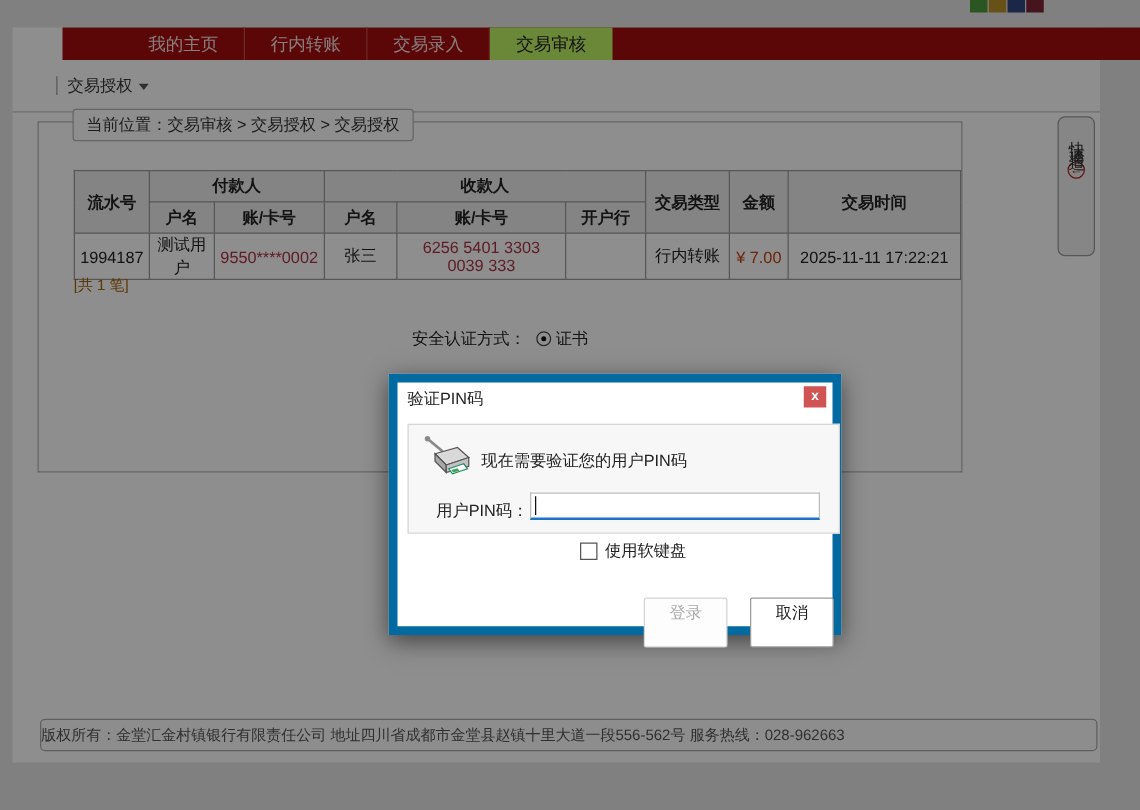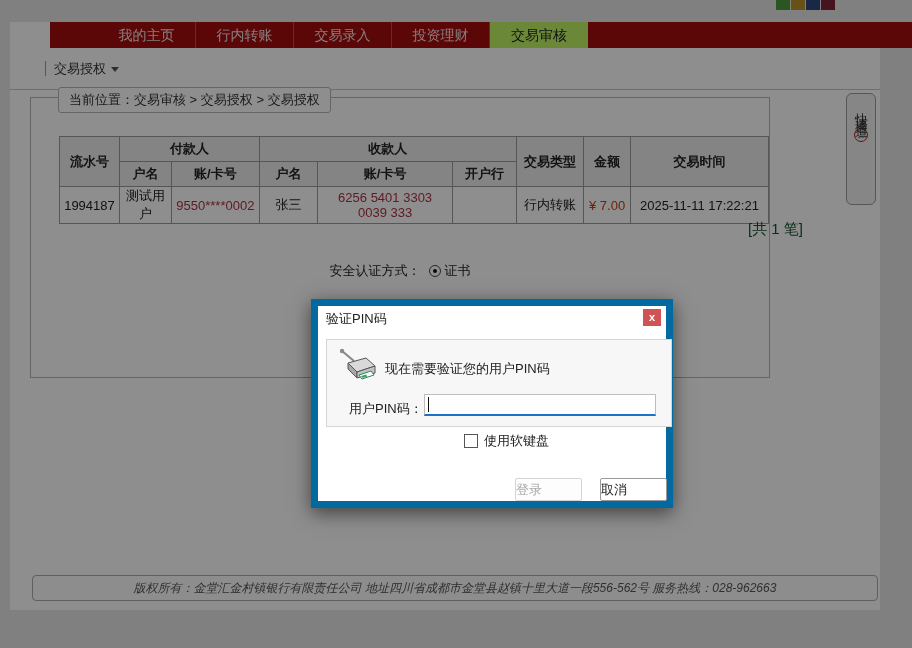--- a/index.html
+++ b/index.html
@@ -30,28 +30,28 @@
   .breadcrumb { position:absolute; left:27px; top:-11px; background:#fdfdfd; border:1px solid #b5b5b5; border-radius:3px; padding:3px 10px; font-size:13px; color:#333; }
 
   
   .tx-table { position:absolute; left:28px; top:38px; border-collapse:collapse; font-size:13px; color:#222; }
   .tx-table th, .tx-table td { border:1px solid #9a9a9a; text-align:center; padding:0 4px; }
   .tx-table th { background:#ececec; font-weight:bold; height:25px; }
   .tx-table td { background:#fdfdfd; height:28px; }
   .red-text { color:#aa3344; }
   .amount-text { color:#c2410c; }
 
-  .count-label { position:absolute; left:28px; top:122px; width:744px; text-align:right; font-size:15px; color:#14532d; }
+  .count-label { position:absolute; left:28px; top:122px; width:744px; text-align:left; font-size:12px; color:#a16207; }
 
   .auth-row { position:absolute; left:0; top:164px; width:100%; text-align:center; font-size:13px; color:#222; }
   .radio { display:inline-block; width:12px; height:12px; border:1px solid #444; border-radius:50%; background:#fff; position:relative; vertical-align:-2px; margin:0 4px 0 8px; cursor:pointer; }
   .radio::after { content:""; position:absolute; left:3px; top:3px; width:4px; height:4px; border-radius:50%; background:#111; }
 
   
-  .footer { position:absolute; left:22px; top:553px; width:846px; height:26px; border:1px solid #ababab; border-radius:4px; text-align:center; line-height:24px; font-size:12px; color:#555; background:#fbfbfb;font-style:italic; }
+  .footer { position:absolute; left:22px; top:553px; width:846px; height:26px; border:1px solid #ababab; border-radius:4px; line-height:24px; font-size:12px; color:#555; background:#fbfbfb; }
 
   
   .quick-panel { position:absolute; left:846px; top:93px; width:30px; height:112px; border:1px solid #9a9a9a; border-radius:6px; background:#efefef; z-index:2; text-align:center; cursor:pointer; }
   .quick-label { margin-top:8px; writing-mode:vertical-lr; text-orientation:upright; font-size:13px; color:#333; letter-spacing:4px; display:inline-block; }
   .quick-arrow { display:block; margin:6px auto 0; width:14px; height:14px; line-height:13px; border:1px solid #b02020; border-radius:50%; color:#b02020; font-size:10px; }
 
   
   .overlay { position:absolute; inset:0; background:rgba(0,0,0,0.44); z-index:50; }
 
   
@@ -59,21 +59,21 @@
   .modal-title { position:absolute; left:8px; top:4px; font-size:13px; color:#222; }
   .modal-close { position:absolute; right:5px; top:3px; width:18px; height:17px; background:#d15454; color:#fff; font-size:11px; font-weight:bold; text-align:center; line-height:17px; cursor:pointer; }
   .modal-panel { position:absolute; left:8px; top:33px; width:346px; height:88px; background:#f7f7f7; border:1px solid #d6d6d6; }
   .reader-icon { position:absolute; left:12px; top:8px; }
   .modal-msg { position:absolute; left:58px; top:20px; font-size:13px; color:#222; }
   .pin-label { position:absolute; left:22px; top:60px; font-size:13px; color:#222; }
   .pin-input { position:absolute; left:97px; top:54px; width:232px; height:22px; border:1px solid #bdbdbd; border-bottom:2px solid #1a73c7; background:#fff; font-size:13px; padding:0 4px; outline:none; }
   .cursor-bar { position:absolute; left:101px; top:57px; width:1px; height:15px; background:#111; }
   .softkb-row { position:absolute; left:97px; top:92px; font-size:13px; color:#222; cursor:pointer;padding-left:40px; }
   .checkbox { display:inline-block; width:14px; height:14px; border:1px solid #555; background:#fff; vertical-align:-3px; margin-right:6px; }
-  .modal-btn { position:absolute; top:172px; width:67px; height:23px; font-size:13px; text-align:left; line-height:21px; border-radius:2px; cursor:pointer; }
+  .modal-btn { position:absolute; top:172px; width:67px; height:40px; font-size:13px; text-align:center; line-height:21px; border-radius:2px; cursor:pointer; }
   .btn-login { left:197px; color:#a8a8a8; border:1px solid #d4d4d4; background:#fdfdfd; }
   .btn-cancel { left:282px; color:#222; border:1px solid #9a9a9a; background:#fff; }
 </style>
 </head>
 <body>
 
 <div class="screen">
 
   <div class="top-squares">
     <div class="sq" style="background-color: rgb(78, 154, 60);"></div>
@@ -81,21 +81,20 @@
     <div class="sq" style="background-color: rgb(49, 70, 127);"></div>
     <div class="sq" style="background-color: rgb(126, 36, 56);"></div>
   </div>
 
   <div class="page">
 
     <div class="nav">
       <div class="nav-tab">我的主页</div>
       <div class="nav-tab">行内转账</div>
       <div class="nav-tab">交易录入</div>
-      <div class="nav-tab">投资理财</div>
       <div class="nav-tab active">交易审核</div>
     </div>
 
     <div class="subnav">
       <div class="subnav-divider"></div>
       <div class="subnav-item">
         <span>交易授权</span><span class="caret-down"></span>
       </div>
     </div>
 

